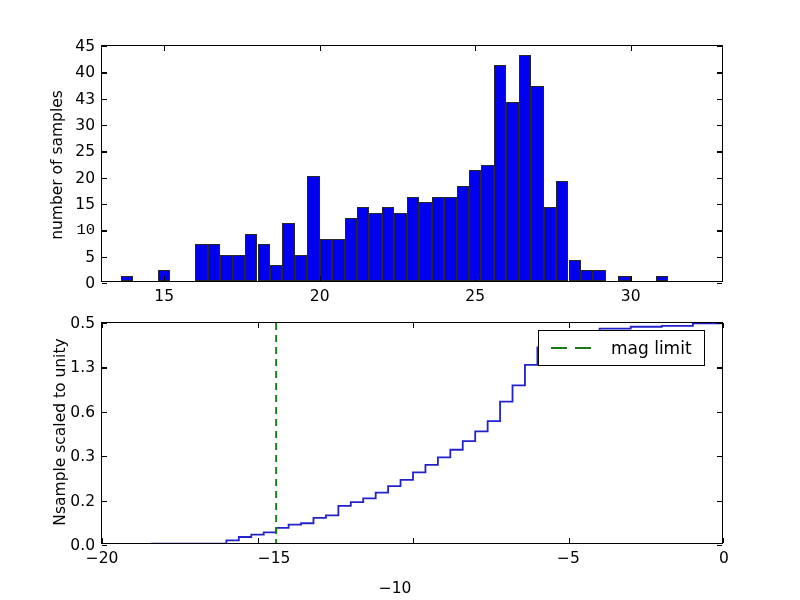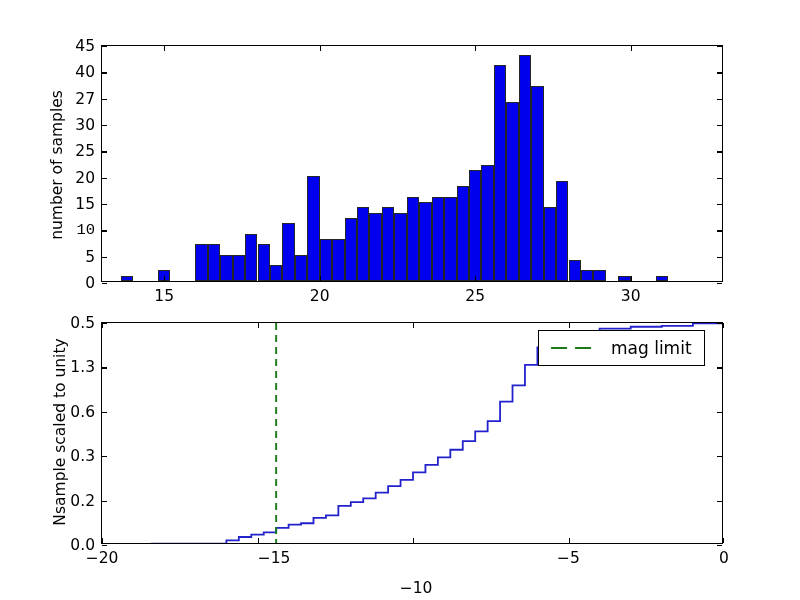--- a/index.html
+++ b/index.html
@@ -210,21 +210,21 @@
       <div class="tick-y-r" style="top: 131.667px;"></div>
       <div class="ticklabel-y" style="top: 131.667px;">20</div>
       <div class="tick-y" style="top: 105.333px;"></div>
       <div class="tick-y-r" style="top: 105.333px;"></div>
       <div class="ticklabel-y" style="top: 105.333px;">25</div>
       <div class="tick-y" style="top: 79px;"></div>
       <div class="tick-y-r" style="top: 79px;"></div>
       <div class="ticklabel-y" style="top: 79px;">30</div>
       <div class="tick-y" style="top: 52.6667px;"></div>
       <div class="tick-y-r" style="top: 52.6667px;"></div>
-      <div class="ticklabel-y" style="top: 52.6667px;">27</div>
+      <div class="ticklabel-y" style="top: 52.6667px;">43</div>
       <div class="tick-y" style="top: 26.3333px;"></div>
       <div class="tick-y-r" style="top: 26.3333px;"></div>
       <div class="ticklabel-y" style="top: 26.3333px;">40</div>
       <div class="tick-y" style="top: 0px;"></div>
       <div class="tick-y-r" style="top: 0px;"></div>
       <div class="ticklabel-y" style="top: 0px;">45</div>
       <div class="tick-x" style="left: 62.2px;"></div>
       <div class="tick-x-t" style="left: 62.2px;"></div>
       <div class="ticklabel-x" style="left: 62.2px;">15</div>
       <div class="tick-x" style="left: 217.7px;"></div>
@@ -265,21 +265,21 @@
       <div class="tick-y-r" style="top: 0px;"></div>
       <div class="ticklabel-y" style="top: 0px;">0.5</div>
       <div class="tick-x" style="left: 0px;"></div>
       <div class="tick-x-t" style="left: 0px;"></div>
       <div class="ticklabel-x" style="left: 0px;">−20</div>
       <div class="tick-x" style="left: 155.5px;"></div>
       <div class="tick-x-t" style="left: 155.5px;"></div>
       <div class="ticklabel-x" style="left: 172px;">−15</div>
       <div class="tick-x" style="left: 311px;"></div>
       <div class="tick-x-t" style="left: 311px;"></div>
-      <div class="ticklabel-x" style="left: 314px; margin-top: 36px;">−10</div>
+      <div class="ticklabel-x" style="left: 293px; margin-top: 36px;">−10</div>
       <div class="tick-x" style="left: 466.5px;"></div>
       <div class="tick-x-t" style="left: 466.5px;"></div>
       <div class="ticklabel-x" style="left: 466.5px;">−5</div>
       <div class="tick-x" style="left: 620.8px;"></div>
       <div class="tick-x-t" style="left: 620.8px;"></div>
       <div class="ticklabel-x" style="left: 622px;">0</div>
     </div>
   <div class="ylabel" id="ylabel-bottom" style="left:-80px; top:423px; width:280px; transform:rotate(-90deg);">Nsample scaled to unity</div>
 
   <div id="legend" style="left:538px; top:330px;">

